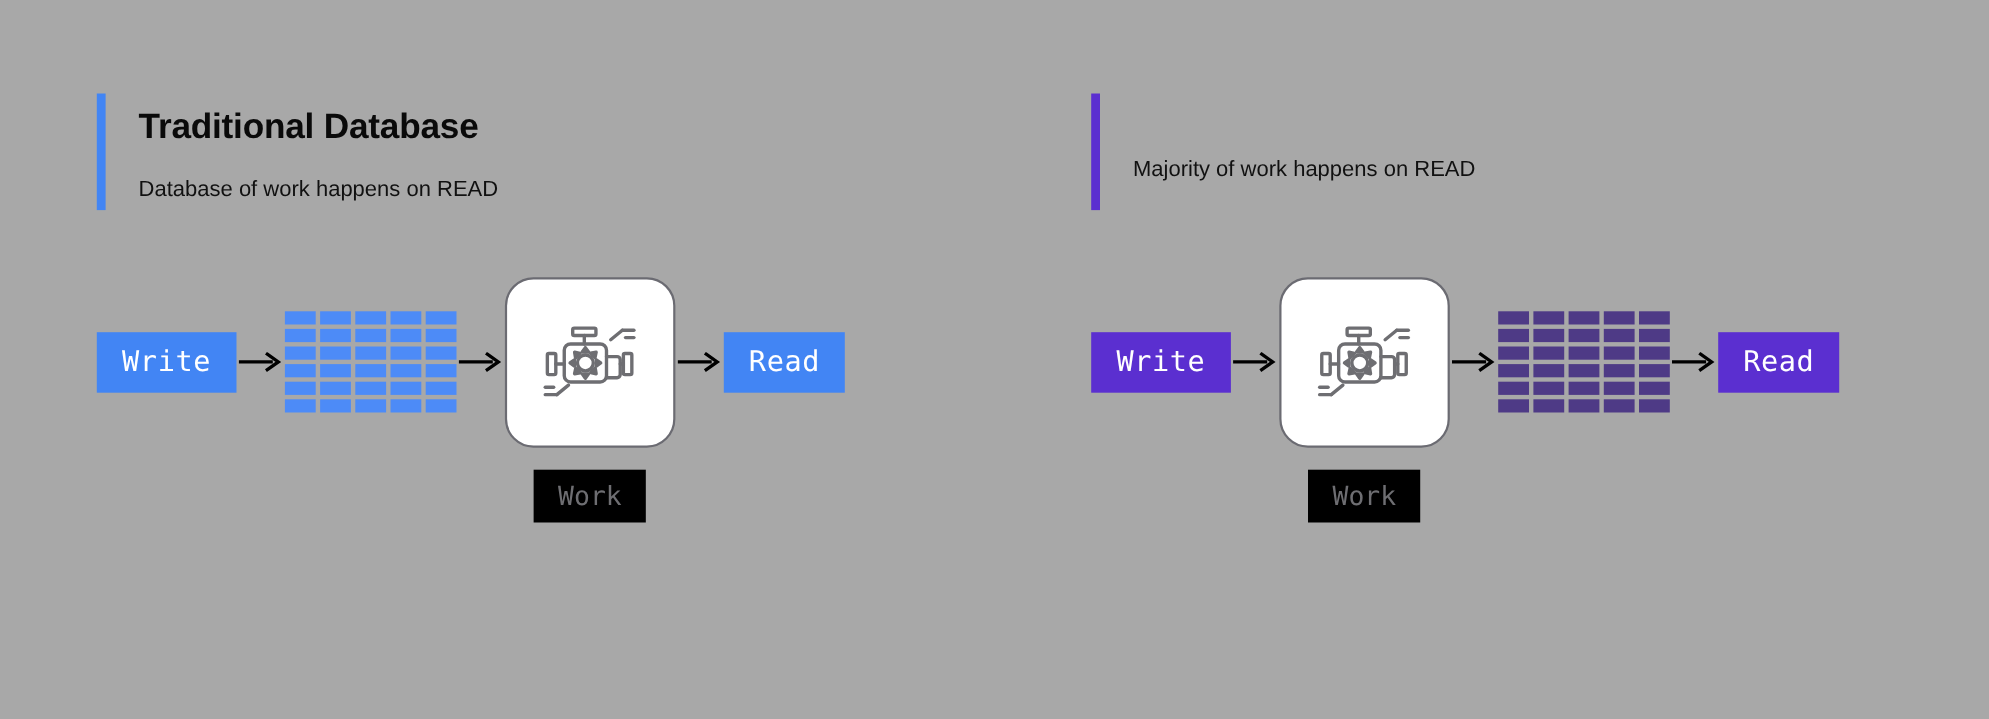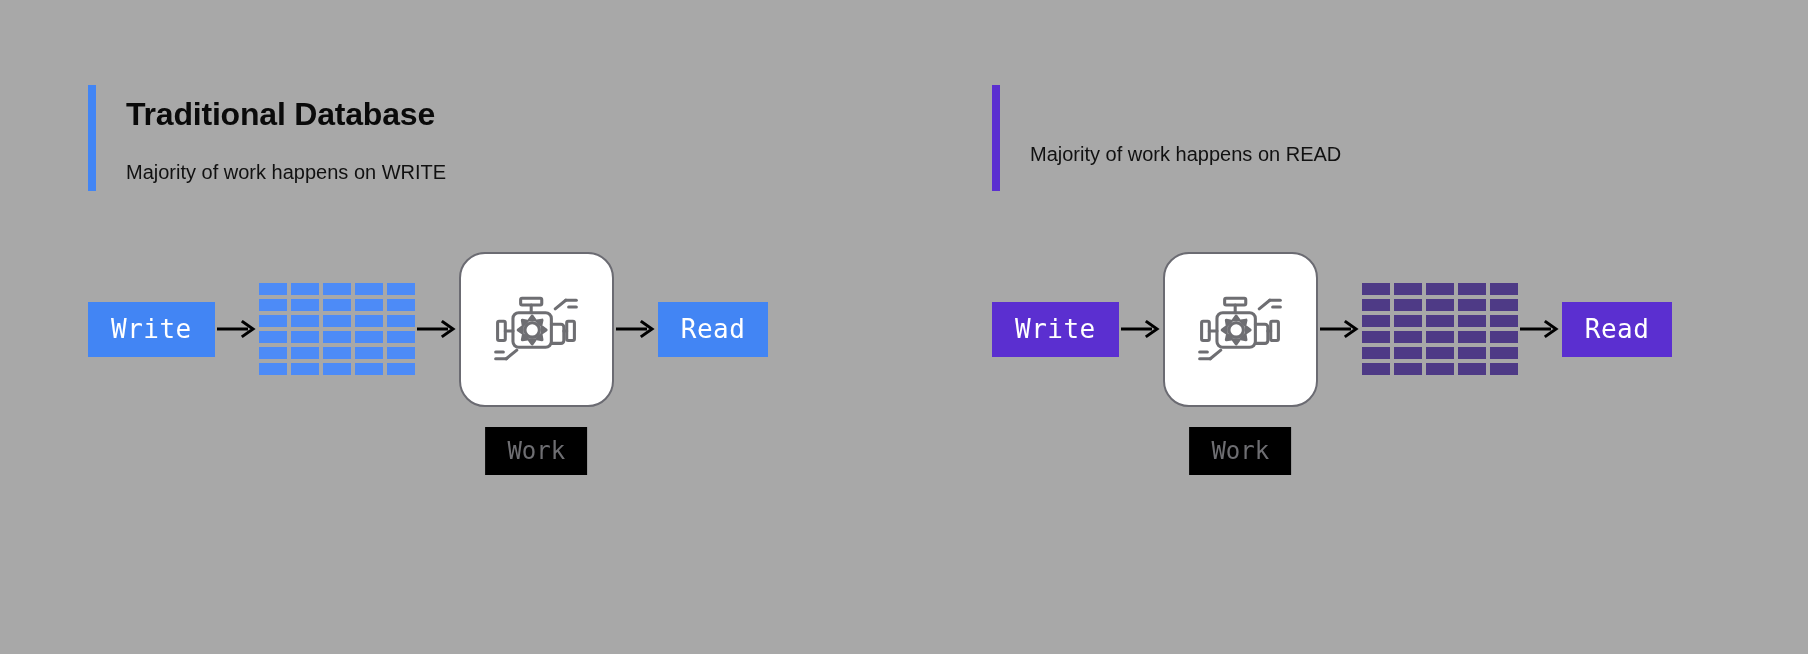--- a/index.html
+++ b/index.html
@@ -75,21 +75,21 @@
 <body style="background: rgb(168, 168, 168);">
 
 <div class="stage">
 
   <div class="panel" id="panel-left">
 
     <div class="header">
       <div class="accent-bar" id="accent-left" style="background: rgb(66, 133, 244);"></div>
       <div class="header-text">
         <div class="panel-title">Traditional Database</div>
-        <div class="panel-sub">Majority of work happens on WRITE</div>
+        <div class="panel-sub">Database of work happens on READ</div>
       </div>
     </div>
 
     <div class="flow">
 
       <div class="pill" id="write-left" style="background: rgb(66, 133, 244);">Write</div>
 
       <div class="arrow">
         <svg width="40" height="20" viewBox="0 0 40 20" aria-hidden="true">
           <line x1="0" y1="10" x2="31" y2="10" stroke="#000" stroke-width="3"></line>

